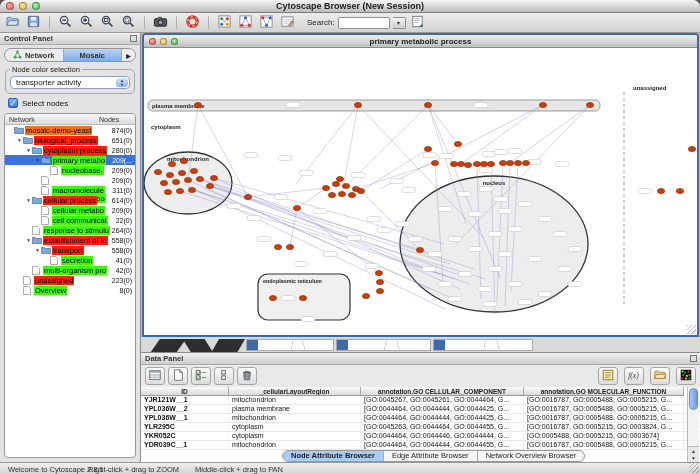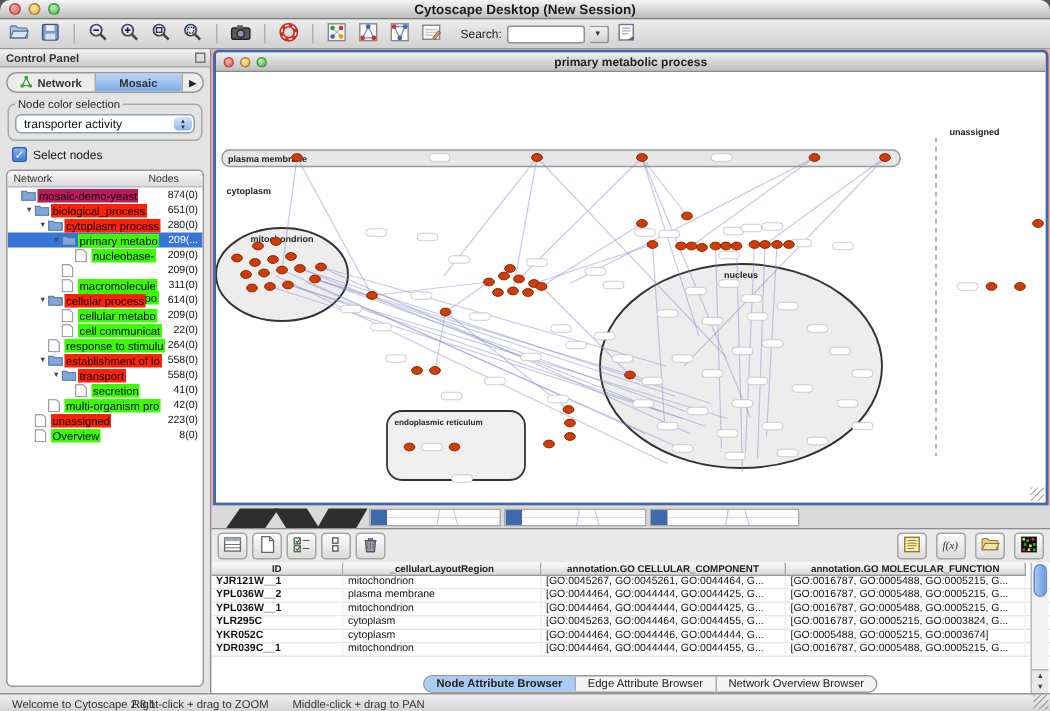--- a/index.html
+++ b/index.html
@@ -116,21 +116,21 @@
 <body>
 
 <div class="app">
 
   <div class="titlebar">
     <div class="lights">
       <span class="light red"></span>
       <span class="light yellow"></span>
       <span class="light green"></span>
     </div>
-    <span>Cytoscape Desktop (New Session)</span>
+    <span>Cytoscape Browser (New Session)</span>
   </div>
 
   <div class="toolbar">
     <span id="tb-icons" style="display:flex;align-items:center;gap:2px;">
         <button class="tool-btn">
           <span><svg width="15" height="15" viewBox="0 0 16 16">
               <path d="M2 5c0-1 .5-1.5 1.5-1.5H6l1.5 1.5H13c.8 0 1 .4 1 1V12H2z" fill="#a9c3dd" stroke="#4f6f93" stroke-width="0.8"></path>
               <path d="M2 12l2.2-4.8h10.6L12.5 12z" fill="#d8e5f2" stroke="#4f6f93" stroke-width="0.8"></path>
             </svg></span>
         </button>
@@ -279,21 +279,21 @@
         </div>
         <div class="tree-rows" id="tree-rows">
             <div class="tree-row">
               <span class="tr-sp" style="width: 2px;"></span>
               <span class="tr-tri"></span>
               <span class="tr-ic">
                 <svg width="10" height="8" viewBox="0 0 10 8">
                   <path d="M0.5 1.5h3l1 1h5v5h-9z" fill="#7fa8d9" stroke="#4a6d9c" stroke-width="0.7"></path>
                 </svg>
               </span>
-              <span class="tr-label" style="background: #be185d;">mosaic-demo-yeast</span>
+              <span class="tr-label" style="background: #f97316;">mosaic-demo-yeast</span>
               <span class="tr-count">874(0)</span>
             </div>
             <div class="tree-row">
               <span class="tr-sp" style="width: 11px;"></span>
               <span class="tr-tri">▼</span>
               <span class="tr-ic">
                 <svg width="10" height="8" viewBox="0 0 10 8">
                   <path d="M0.5 1.5h3l1 1h5v5h-9z" fill="#7fa8d9" stroke="#4a6d9c" stroke-width="0.7"></path>
                 </svg>
               </span>
@@ -665,20 +665,24 @@
             <span class="tb-blue"></span>
             <span class="tb-body"></span>
           </div>
         <div class="thumb" style="left:292px;width:100px;">
             <span class="tb-blue"></span>
             <span class="tb-body"></span>
           </div>
       </div>
 
       <div class="dpanel">
+        <div class="panel-head">
+          <span>Data Panel</span>
+          <span class="float-ic"></span>
+        </div>
         <div class="dp-toolbar">
           <span id="dp-left" style="display:flex;gap:3px;">
               <button class="dp-btn">
                 <span><svg width="14" height="14" viewBox="0 0 16 16">
                     <rect x="2" y="3" width="12" height="10" fill="#fff" stroke="#666"></rect>
                     <rect x="2" y="3" width="12" height="2.4" fill="#99aabb"></rect>
                     <path d="M2 8h12M2 10.5h12" stroke="#666" stroke-width="0.7"></path>
                   </svg></span>
               </button>
               <button class="dp-btn">

